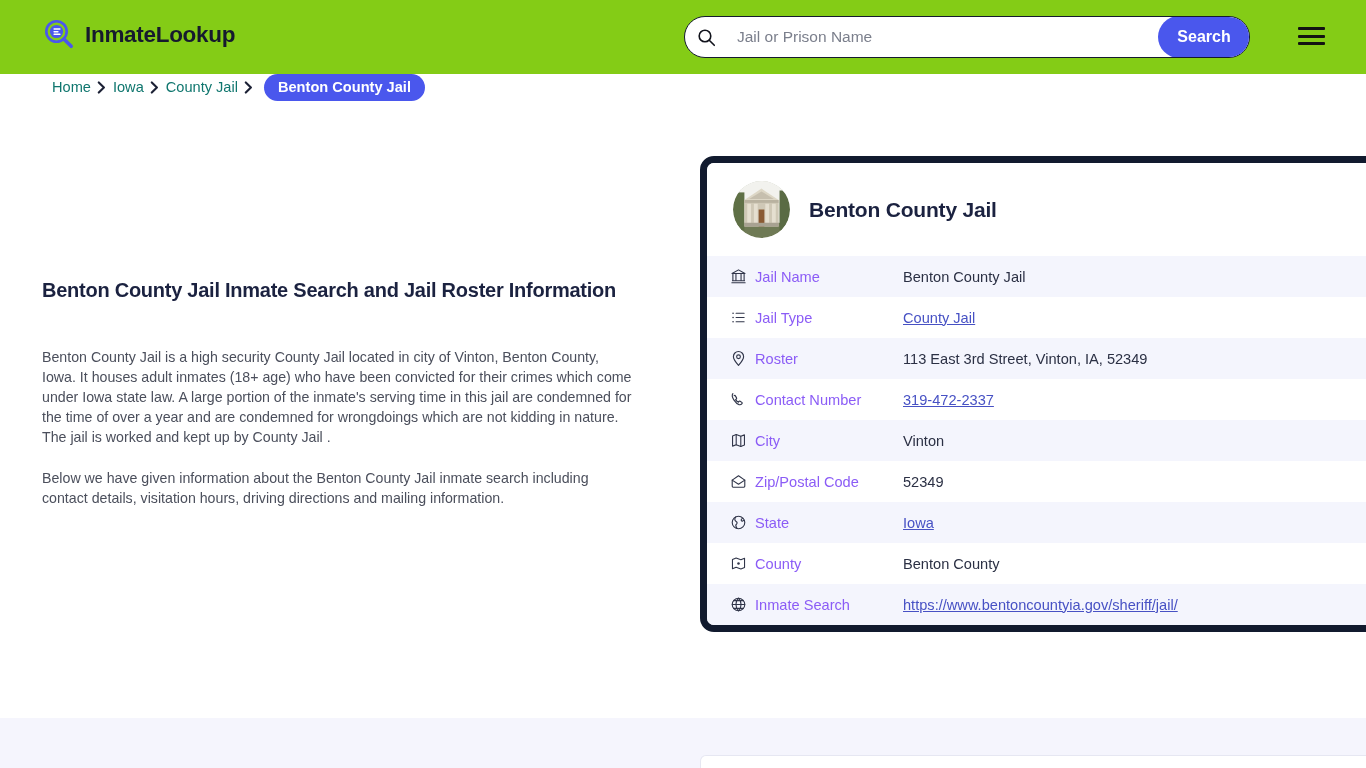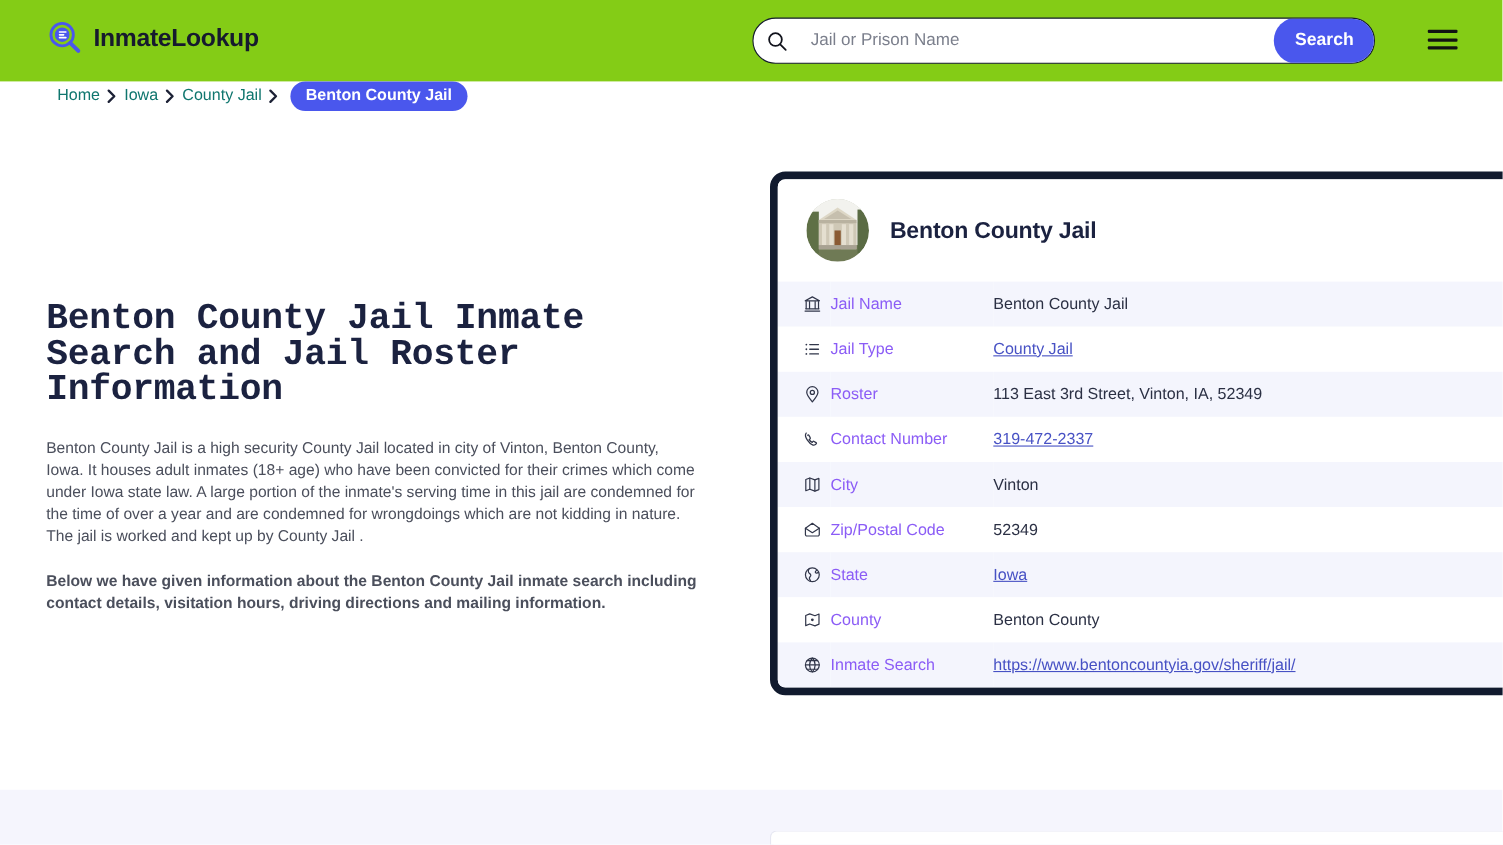--- a/index.html
+++ b/index.html
@@ -155,36 +155,35 @@
   }
 
   
   .left-col {
     position: absolute;
     left: 42px;
     top: 274px;
     width: 600px;
   }
   .page-title {
-    font-size: 33px;
+    font-size: 20px;
     line-height: 32.5px;
     font-weight: 700;
     color: #1b2240;
     letter-spacing: -0.25px;
-    margin-bottom: 26px;
-    font-family: Liberation Mono, monospace;
+    margin-bottom: 40px;
   }
   .body-para {
     font-size: 14.2px;
     line-height: 20.2px;
     color: #4b4f5c;
     margin-bottom: 20px;
     max-width: 592px;
   }
-  .body-para:last-child { margin-bottom: 0; font-weight: bold; }
+  .body-para:last-child { margin-bottom: 0; }
 
   
   .info-card {
     position: absolute;
     left: 700px;
     top: 156px;
     width: 700px;       
     border: 7px solid #111a2e;
     border-radius: 14px;
     background: #ffffff;

